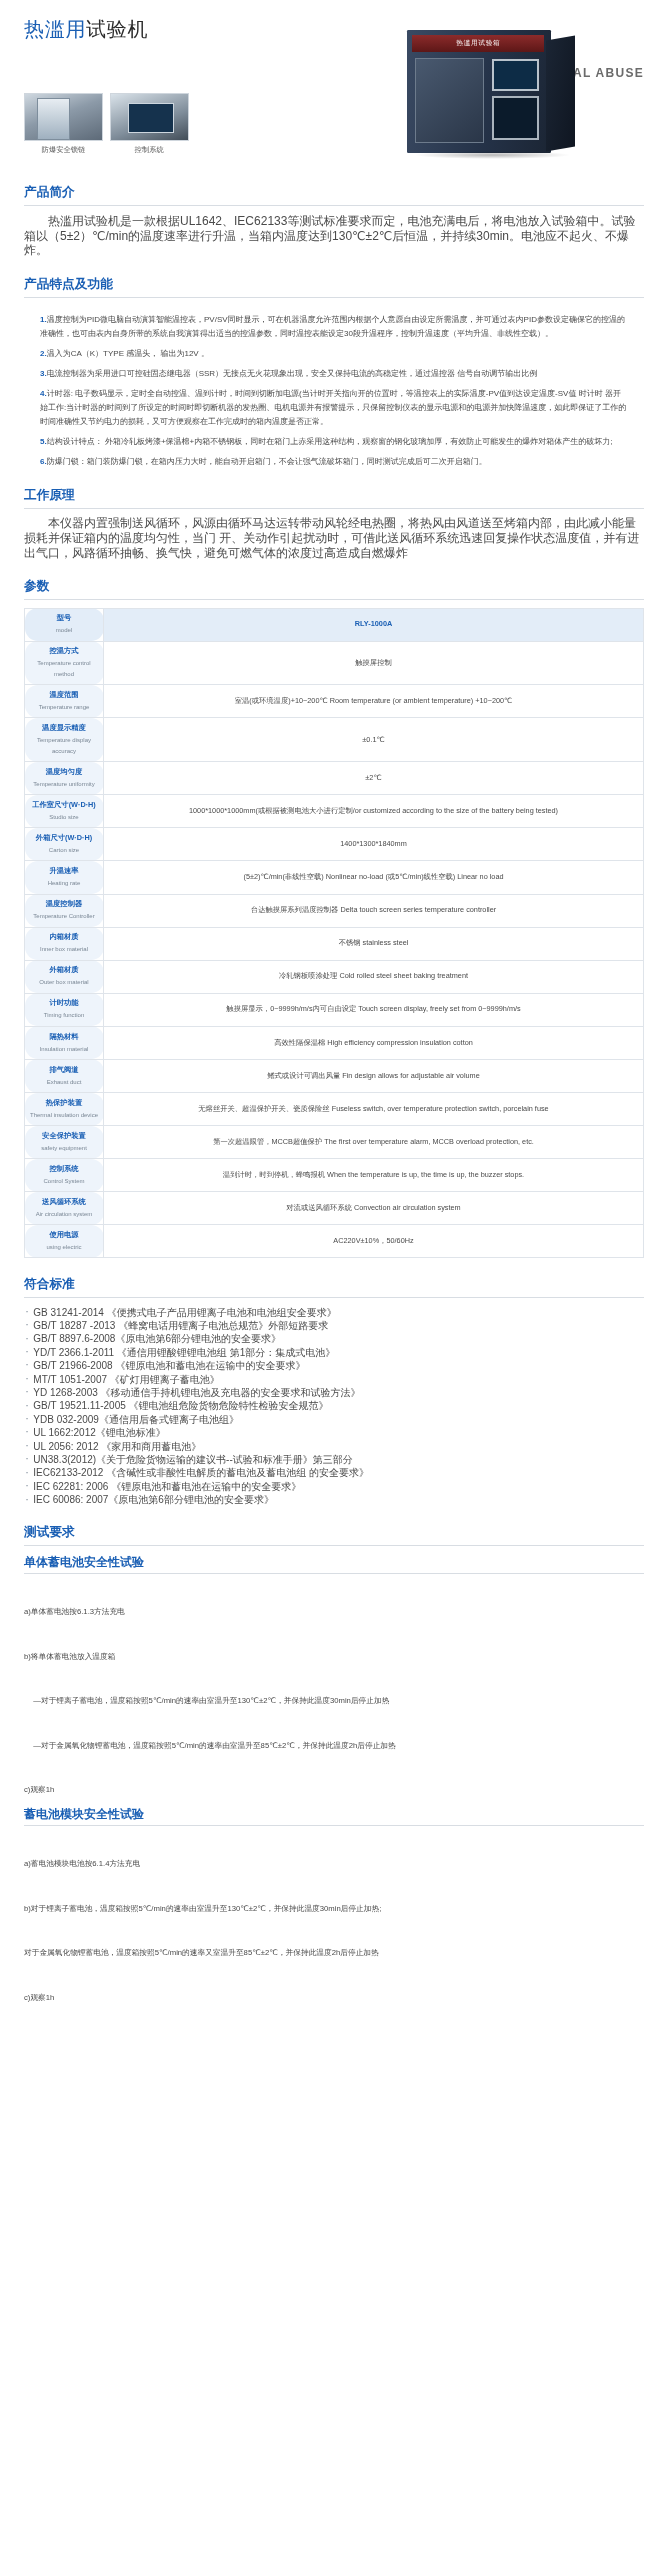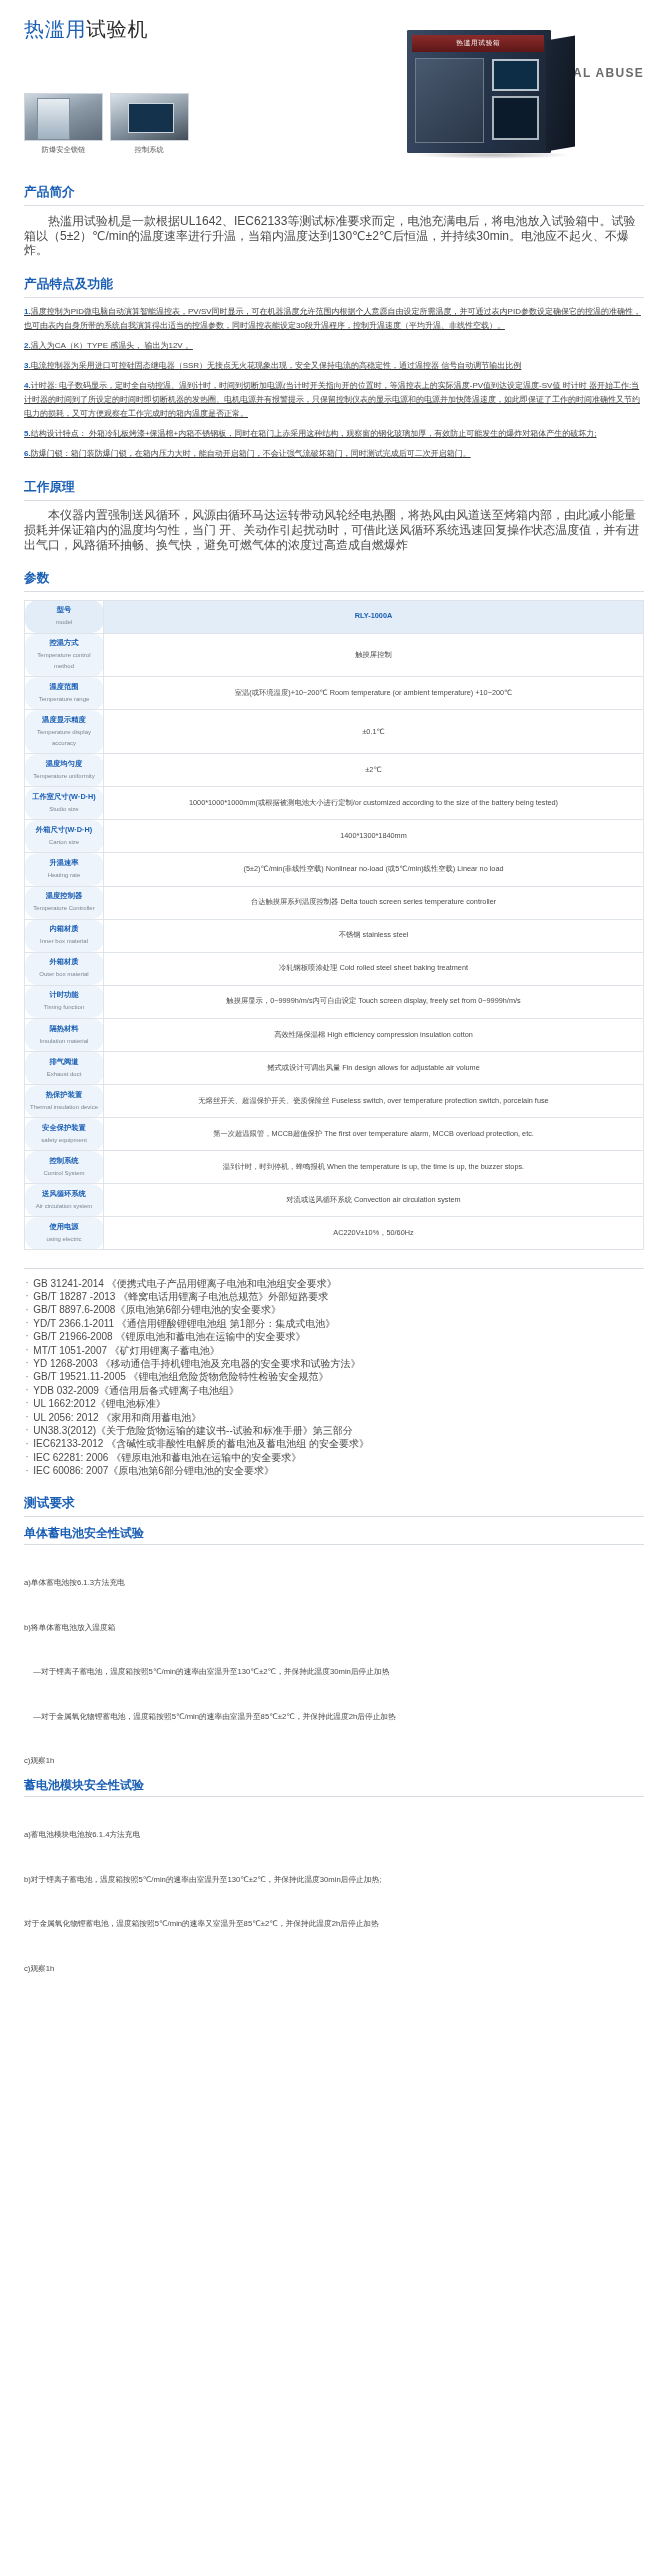--- a/index.html
+++ b/index.html
@@ -147,21 +147,21 @@
     background: #d8dde3;
     margin: 4px 0 8px 0;
   }
   p.body-text {
     font-size: 12px;
     line-height: 14.7px;
     margin: 0 0 6.7px 0;
     text-indent: 2em;
     color: #4a4a4a;
   }
-  .feature-list { margin: 0; padding: 0; list-style: none; text-decoration: underline; }
+  .feature-list { margin: 16px; padding: 0; list-style: none; }
   .feature-list li {
     font-size: 8px;
     line-height: 14px;
     margin-bottom: 6px;
     color: #4a4a4a;
   }
   .feature-list li b { color: #1a5fb4; }
 
   
   table.spec {
@@ -374,20 +374,21 @@
         </tr>
         <tr>
           <td class="key"><span>使用电源</span><span class="en">using electric</span></td>
           <td class="val">AC220V±10%，50/60Hz</td>
         </tr>
       </tbody>
     </table>
   </div>
 
   <div class="section">
+    <h2 class="sec-title">符合标准</h2>
     <div class="rule"></div>
     <ul class="std">
       <li>GB 31241-2014  《便携式电子产品用锂离子电池和电池组安全要求》</li>
       <li>GB/T 18287 -2013 《蜂窝电话用锂离子电池总规范》外部短路要求</li>
       <li>GB/T 8897.6-2008《原电池第6部分锂电池的安全要求》</li>
       <li>YD/T 2366.1-2011 《通信用锂酸锂锂电池组  第1部分：集成式电池》</li>
       <li>GB/T 21966-2008 《锂原电池和蓄电池在运输中的安全要求》</li>
       <li>MT/T 1051-2007 《矿灯用锂离子蓄电池》</li>
       <li>YD 1268-2003  《移动通信手持机锂电池及充电器的安全要求和试验方法》</li>
       <li>GB/T  19521.11-2005 《锂电池组危险货物危险特性检验安全规范》</li>

